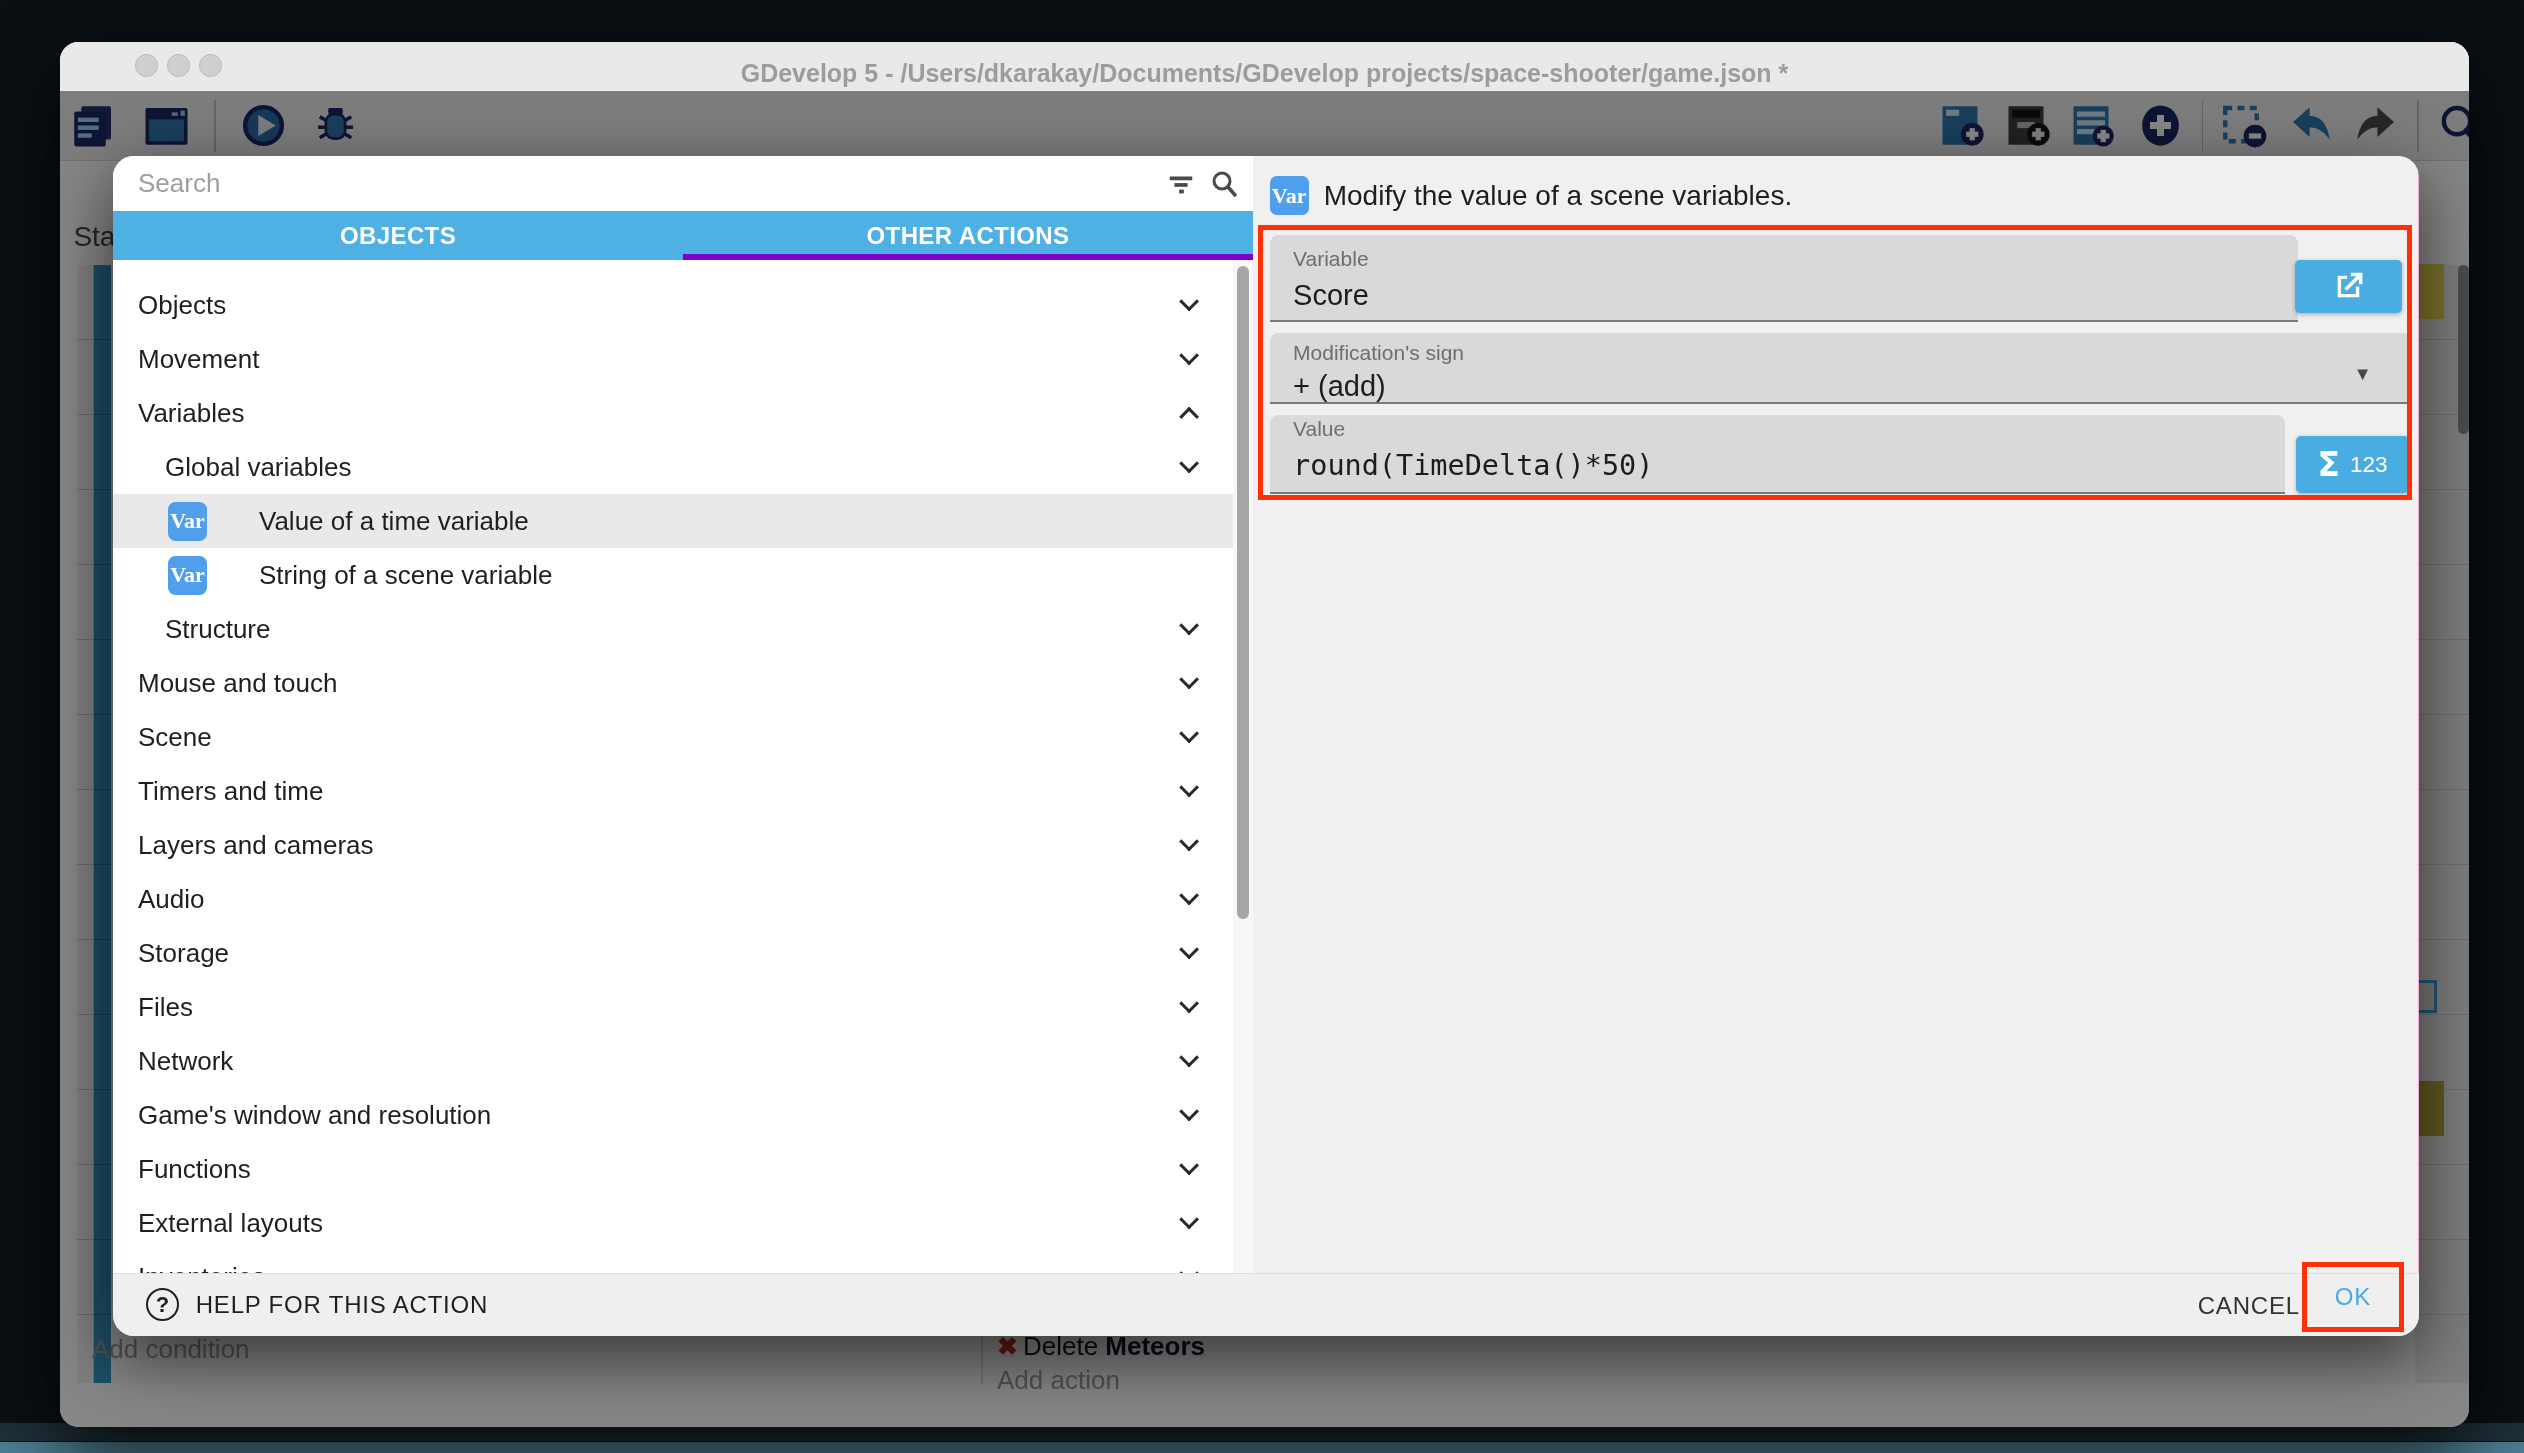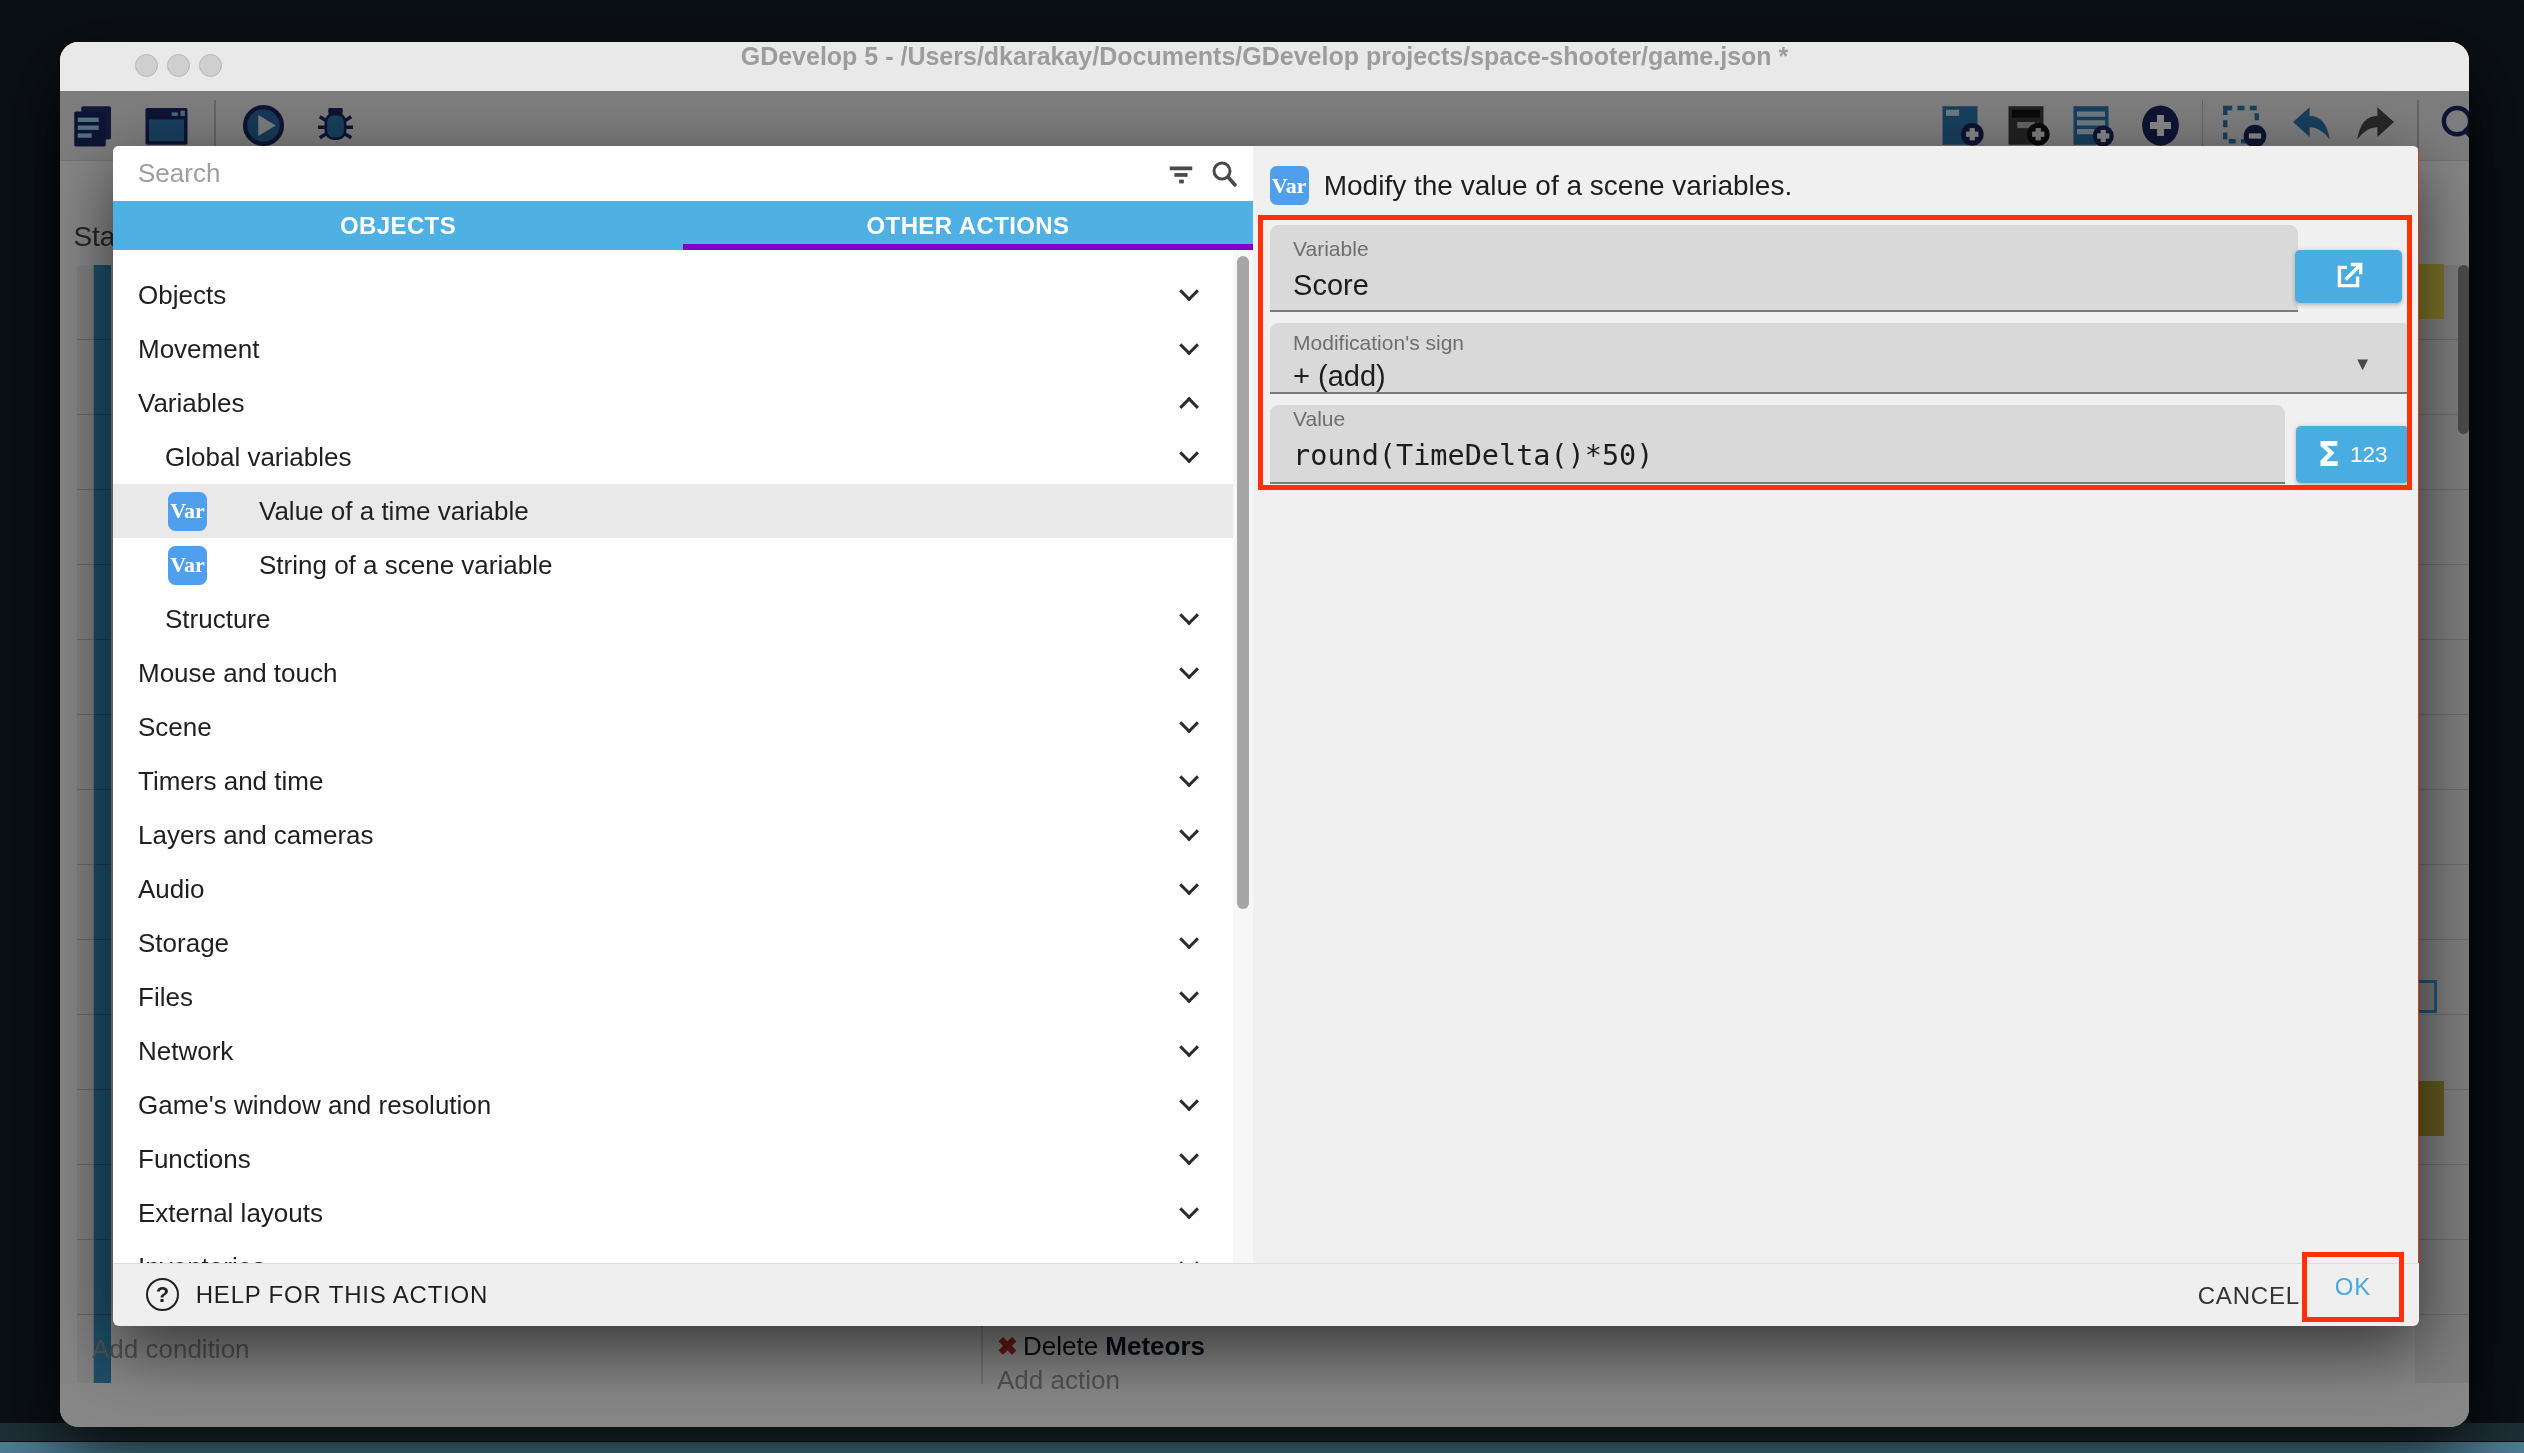--- a/index.html
+++ b/index.html
@@ -9,21 +9,21 @@
   
   .desktop-band { position:absolute; left:0; width:2525px; z-index:0; }
   .band-noise { top:1423px; height:18.4px; background:#1f3038; }
   .band-teal  { top:1442px; height:11.7px; background:#4d7e92; }
 
   
   .window { position:absolute; left:60px; top:42px; width:2409px; height:1385px;
             border-radius:18.4px; background:#fff; z-index:1;
             box-shadow:0 25px 75px rgba(0,0,0,.8); overflow:hidden; }
   .titlebar { position:absolute; left:0; top:0; width:100%; height:63px; background:#e9e9e9;
-              border-bottom:1.7px solid #555; display:flex; }
+              border-bottom:1.7px solid #555; display:flex; align-items:center; }
   .traffic { position:absolute; top:11.7px; width:23.4px; height:23.4px; border-radius:50%;
              background:#cfcfcf; border:0.8px solid #b6b6b6; }
   .tl1{left:75px} .tl2{left:107px} .tl3{left:139px}
   .titletext { width:100%; text-align:center; font-size:25px; font-weight:bold; color:#9c9c9c; }
 
   .content { position:absolute; left:0; top:49px; width:100%; height:1293px; background:#fdfdfd; }
   .toolbar { position:absolute; left:0; top:0; width:100%; height:70px; background:#ededed;
              border-bottom:0.8px solid #d5d5d5; display:flex; align-items:center; }
   .tb-left { position:absolute; left:9.2px; display:flex; align-items:center; gap:23.4px; }
   .tb-right{ position:absolute; left:1879px; display:flex; align-items:center; gap:16.7px; }
@@ -53,22 +53,22 @@
   .col-divider { position:absolute; left:870px; top:0; width:1.7px; height:58px; background:#d8d8d8; }
   .delete-row { position:absolute; left:886px; top:5px; font-size:26px; color:#151515; }
   .x-icon { color:#c03028; font-size:25px; margin-right:5px; font-weight:bold; }
   .object-link { color:#0f172a; font-weight:bold; }
   .add-action { position:absolute; left:886px; top:39px; font-size:26px; color:#9a9a9a; }
 
   .dim-overlay { position:absolute; left:0; top:49px; width:100%; height:1337px;
                  background:rgba(0,0,0,0.47); border-radius:0 0 18.4px 18.4px; z-index:5; }
 
   
-  .dialog { position:absolute; left:113px; top:146px; width:2306px; height:1180px; z-index:10;
-            background:#c2410c; border-radius:6px; overflow:hidden;
+  .dialog { position:absolute; left:113px; top:156px; width:2306px; height:1180px; z-index:10;
+            background:#f9a8d4; border-radius:21px; overflow:hidden;
             box-shadow:0 22px 67px rgba(0,0,0,.6); }
 
   .left-pane { position:absolute; left:0; top:0; width:1140px; height:1117px; background:#fff; }
   .searchbar { position:absolute; left:0; top:0; width:1140px; height:55px; background:#fff; }
   .search-input { position:absolute; left:25px; top:6.7px; width:1005px; height:42px; border:none; outline:none;
                   font-size:26px; color:#333; font-family:"Liberation Sans",sans-serif; }
   .search-input::placeholder { color:#9e9e9e; }
   .filter-ic { position:absolute; left:1053px; top:13.4px; width:30px; height:30px; }
   .mag-ic    { position:absolute; left:1095px; top:11.7px; width:32px; height:32px; }
 

